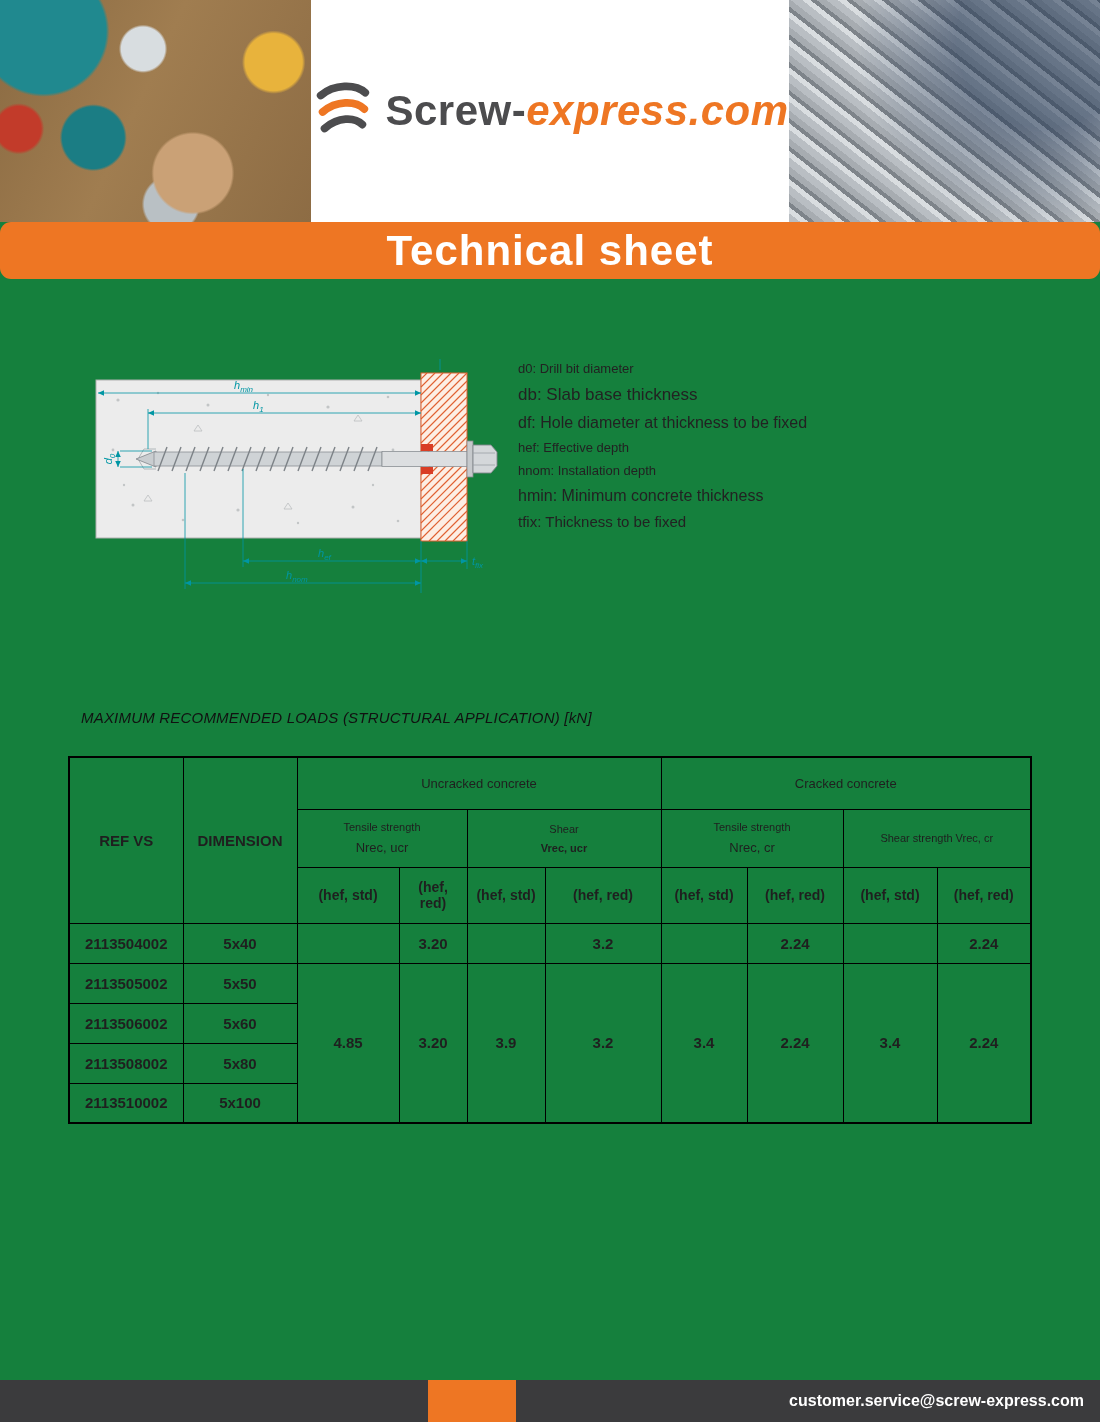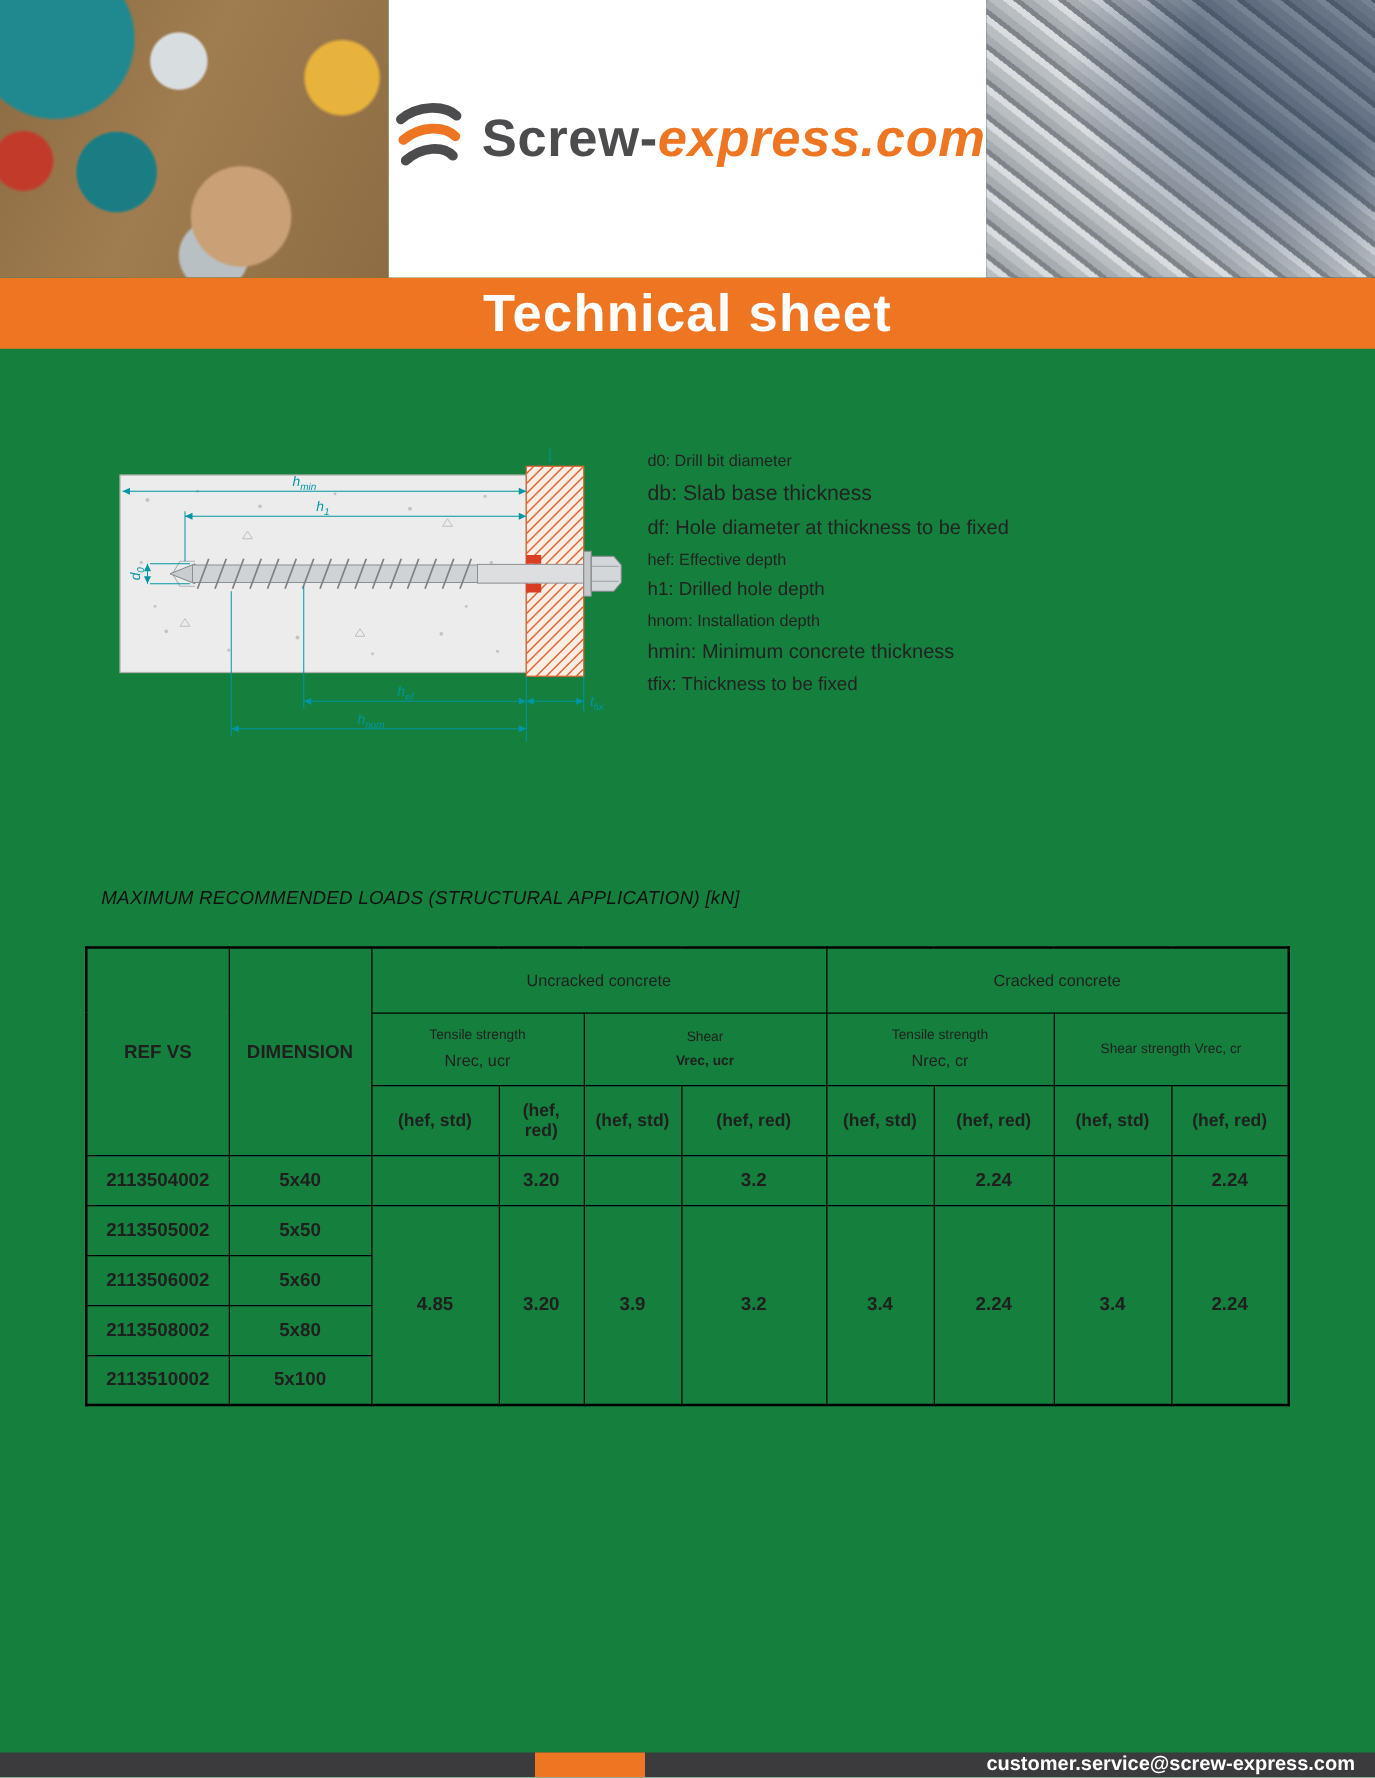--- a/index.html
+++ b/index.html
@@ -28,21 +28,21 @@
       radial-gradient(circle at 82% 18%, rgba(35,55,85,0.55) 0 28%, rgba(0,0,0,0) 60%),
       repeating-linear-gradient(38deg, #b9bec3 0 7px, #d9dde0 7px 12px, #7e848a 12px 16px, #a7acb1 16px 22px),
       linear-gradient(180deg, #9aa0a5, #6f757b);
   }
   .logo-area { flex:1; display:flex; align-items:center; justify-content:center; gap:12px; background:#fff; }
   .brand { font-size:42px; font-weight:bold; color:#4c4c4e; letter-spacing:0.5px; white-space:nowrap; }
   .brand .accent { color:#ee7623; font-style:italic; }
 
   
   .banner { height:57px; background:#ee7623; color:#fff; display:flex; align-items:center; justify-content:center;
-            font-size:42px; font-weight:bold; letter-spacing:1px; }
+            font-size:42px; font-weight:bold; letter-spacing:1px;border-radius:11px; }
 
   
   .diagram-row { display:flex; padding:76px 0 0 88px; }
   .diagram { width:430px; flex:0 0 430px; }
   .legend { flex:1; text-align:left; padding:6px 170px 0 0; color:#222; }
   .legend div { margin-bottom:7px; line-height:1.25; }
   .lg-s  { font-size:13px; }
   .lg-m  { font-size:15px; }
   .lg-ml { font-size:16px; }
   .lg-l  { font-size:17px; }
@@ -58,21 +58,21 @@
   .h-main  { font-size:15px; font-weight:bold; }
   .h-group { font-size:13px; font-weight:normal; height:52px;margin-left:36px; }
   .h-sub   { height:58px; font-weight:normal; }
   .sub1 { font-size:11px; font-weight:normal; }
   .sub2 { font-size:13px; font-weight:normal; margin-top:7px; }
   .sub2.big { font-size:11px; font-weight:bold; }
   .leaf { font-size:14px; font-weight:bold; height:56px; }
   .loads tbody td { font-size:15px; font-weight:bold; height:40px; }
 
   
-  .footer { position:absolute; left:0; bottom:0; width:100%; height:20px; background:#3b3b3d;
+  .footer { position:absolute; left:0; bottom:0; width:100%; height:42px; background:#3b3b3d;
             display:flex; align-items:center; justify-content:flex-end; padding-right:16px;padding-left:16px; }
   .footer-accent { position:absolute; left:428px; top:0; width:88px; height:100%; background:#ee7623; }
   .footer-email { color:#fff; font-weight:bold; font-size:16px; position:relative; }
 </style>
 </head>
 <body>
 
 <div class="page">
 
   <div class="header">
@@ -224,21 +224,20 @@
         <text class="dim-label" x="198" y="224"><tspan>h</tspan><tspan class="dim-sub" dy="3">nom</tspan></text>
         <text class="dim-label" x="384" y="210"><tspan>t</tspan><tspan class="dim-sub" dy="3">fix</tspan></text>
       </svg>
     </div>
 
     <div class="legend">
       <div class="lg-s">d0: Drill bit diameter</div>
       <div class="lg-l">db: Slab base thickness</div>
       <div class="lg-ml">df: Hole diameter at thickness to be fixed</div>
       <div class="lg-s">hef: Effective depth</div>
-      <div class="lg-m">h1: Drilled hole depth</div>
       <div class="lg-s">hnom: Installation depth</div>
       <div class="lg-ml">hmin: Minimum concrete thickness</div>
       <div class="lg-m">tfix: Thickness to be fixed</div>
     </div>
   </div>
 
   <div class="table-title">MAXIMUM RECOMMENDED LOADS (STRUCTURAL APPLICATION) [kN]</div>
 
   <table class="loads">
     <colgroup>

